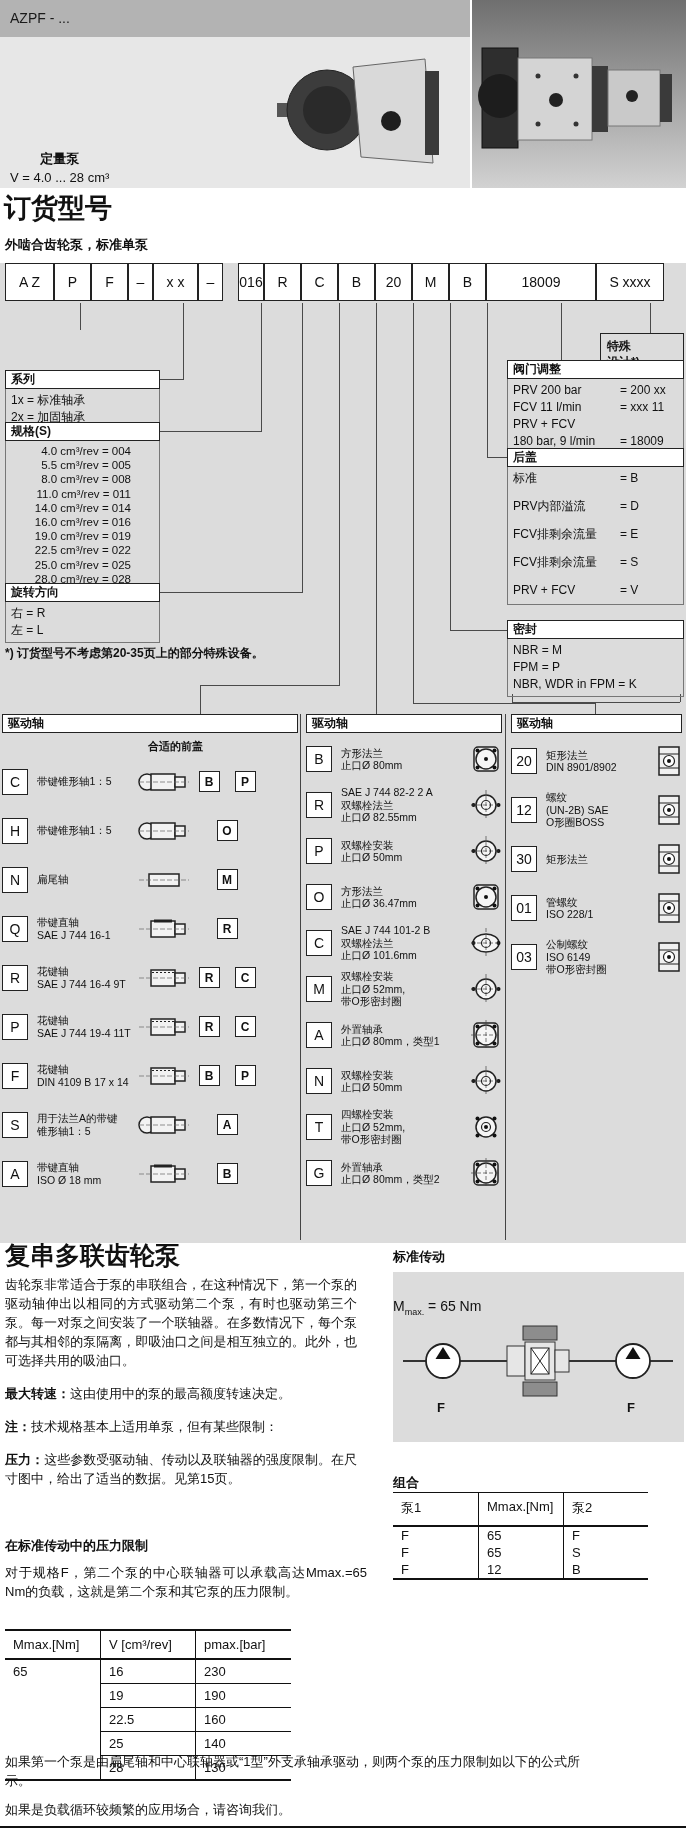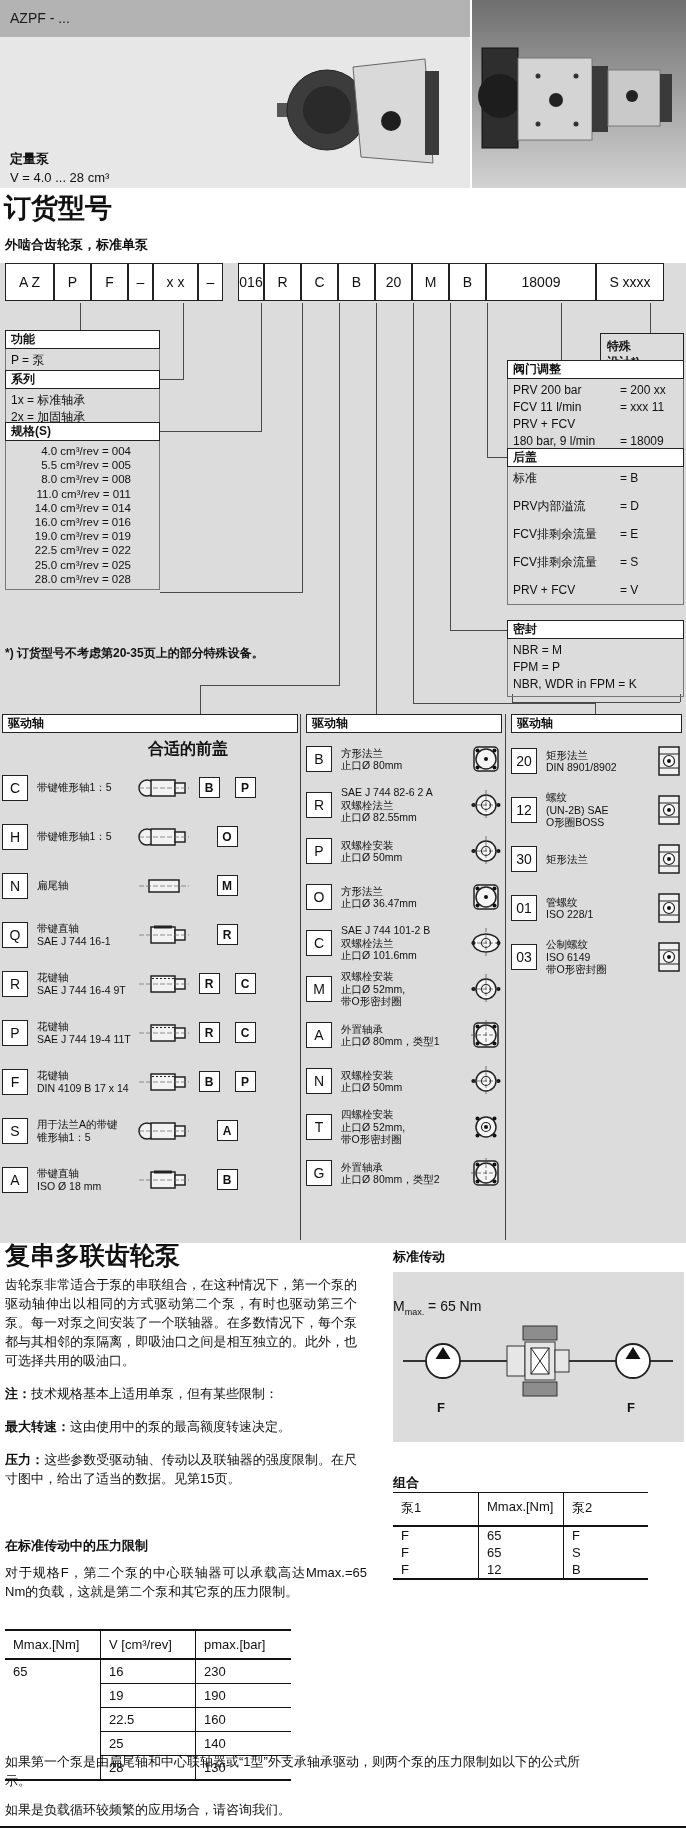--- a/index.html
+++ b/index.html
@@ -1,21 +1,21 @@
 <!DOCTYPE html>
 <html><head>
 <meta charset="utf-8">
 <style>
   html,body{margin:0;padding:0;background:#fff;}
   .page{position:relative;width:686px;height:1830px;background:#fff;overflow:hidden;
         font-family:"Liberation Sans","DejaVu Sans",sans-serif;color:#111;}
   
   .topbar{position:absolute;left:0;top:0;width:470px;height:37px;background:#b3b3b3;
           font-size:14px;line-height:37px;padding-left:10px;box-sizing:border-box;color:#1a1a1a;}
-  .photo-left{position:absolute;left:0;top:37px;width:470px;height:151px;background:#e7e7e7;}
+  .photo-left{position:absolute;left:0;top:37px;width:470px;height:151px;background:#e7e7e7;text-align:center;}
   .photo-right{position:absolute;left:472px;top:0;width:214px;height:188px;
                background:linear-gradient(#6f6f6f,#d2d2d2);}
   .pump-caption{position:absolute;left:10px;top:112px;font-size:13px;font-weight:bold;line-height:19px;}
   .pump-caption .disp{font-weight:normal;}
   
   .h1{position:absolute;left:4px;top:190px;font-size:27px;font-weight:bold;margin:0;}
   .h2{position:absolute;left:5px;top:236px;font-size:13px;font-weight:bold;margin:0;}
   .grayarea{position:absolute;left:0;top:263px;width:686px;height:980px;background:#dcdcdc;}
   .codes{position:absolute;display:flex;top:263px;}
   .code-cell{height:38px;background:#fff;border:1px solid #222;box-sizing:border-box;
@@ -45,21 +45,21 @@
   .mt-cover .mt-kv{margin-bottom:11px;}
   .mt-cover .mt-kv:last-of-type{margin-bottom:2px;}
   .special{position:absolute;left:600px;top:333px;width:70px;border:1px solid #222;
            font-size:12px;font-weight:bold;line-height:16px;padding:4px 6px;}
   .footnote{position:absolute;left:5px;top:645px;font-size:12px;font-weight:bold;}
   
   .scol{position:absolute;top:714px;font-size:10.5px;}
   .scol-h{background:#fff;border:1px solid #222;font-weight:bold;font-size:12px;
           padding:1px 5px;line-height:15px;}
   .colsep{position:absolute;top:714px;width:1px;height:526px;background:#444;}
-  .covernote{margin:6px 0 4px 146px;font-weight:bold;font-size:16px;}
+  .covernote{margin:6px 0 4px 146px;font-weight:bold;font-size:11px;}
   .srow{display:flex;align-items:center;}
   .scol1 .srow{height:43px;margin-top:6px;}
   .scol2 .srow{height:40px;margin-top:6px;}
   .scol3 .srow{height:42px;margin-top:7px;}
   .codebox{width:26px;height:26px;background:#fff;border:1.5px solid #222;box-sizing:border-box;
            display:flex;align-items:center;justify-content:center;font-size:14px;flex:none;}
   .sdesc{line-height:12.5px;margin-left:9px;}
   .scol1 .sdesc{width:98px;}
   .scol2 .sdesc{flex:1;}
   .scol3 .sdesc{flex:1;}
@@ -198,26 +198,20 @@
     <div class="ln" style="left:450px;top:630px;width:57px;height:1px;"></div>
     <div class="ln" style="left:487px;top:303px;width:1px;height:154px;"></div>
     <div class="ln" style="left:487px;top:457px;width:20px;height:1px;"></div>
     <div class="ln" style="left:561px;top:303px;width:1px;height:57px;"></div>
     <div class="ln" style="left:650px;top:303px;width:1px;height:30px;"></div>
     <div class="ln" style="left:512px;top:694px;width:1px;height:8px;"></div>
     <div class="ln" style="left:512px;top:702px;width:168px;height:1px;"></div>
     <div class="ln" style="left:680px;top:694px;width:1px;height:8px;"></div>
   </div>
 
-  <div class="mt" style="left:5px;top:330px;">
-    <div class="mt-h">功能</div>
-    <div class="mt-b">
-        <div class="mt-r">P = 泵</div>
-      </div>
-  </div>
   <div class="mt" style="left:5px;top:370px;">
     <div class="mt-h">系列</div>
     <div class="mt-b">
         <div class="mt-r">1x = 标准轴承</div>
         <div class="mt-r">2x = 加固轴承</div>
       </div>
   </div>
   <div class="mt mt-size" style="left:5px;top:422px;">
     <div class="mt-h">规格(S)</div>
     <div class="mt-b">
@@ -226,20 +220,27 @@
         <div class="mt-r">8.0 cm³/rev = 008</div>
         <div class="mt-r">11.0 cm³/rev = 011</div>
         <div class="mt-r">14.0 cm³/rev = 014</div>
         <div class="mt-r">16.0 cm³/rev = 016</div>
         <div class="mt-r">19.0 cm³/rev = 019</div>
         <div class="mt-r">22.5 cm³/rev = 022</div>
         <div class="mt-r">25.0 cm³/rev = 025</div>
         <div class="mt-r">28.0 cm³/rev = 028</div>
       </div>
   </div>
+  <div class="mt" style="left:5px;top:583px;">
+    <div class="mt-h">旋转方向</div>
+    <div class="mt-b">
+        <div class="mt-r">右 = R</div>
+        <div class="mt-r">左 = L</div>
+      </div>
+  </div>
   <div class="footnote">*) 订货型号不考虑第20-35页上的部分特殊设备。</div>
 
   <div class="special">
     <div>特殊</div>
     <div>设计*)</div>
   </div>
   <div class="mt mt-wide" style="left:507px;top:360px;">
     <div class="mt-h">阀门调整</div>
     <div class="mt-b">
       <div class="mt-kv">
@@ -530,21 +531,21 @@
             <g class="p fp-ch" stroke="#444" stroke-width="0.7" stroke-dasharray="4,2">
               <line x1="16" y1="1" x2="16" y2="31"></line>
               <line x1="1" y1="16" x2="31" y2="16"></line>
             </g>
           </svg>
         </div>
 
         <div class="srow">
           <div class="codebox">R</div>
           <div class="sdesc">
-            <div>SAE J 744 82-6 2 A</div>
+            <div>SAE J 744 82-2 2 A</div>
             <div>双螺栓法兰</div>
             <div>止口Ø 82.55mm</div>
           </div>
           <svg class="flange icon-circle2" width="32" height="32" viewBox="0 0 32 32">
             <rect class="p fp-plate" x="4" y="4" width="24" height="24" rx="4" fill="#ededed" stroke="#222" stroke-width="1.5"></rect>
             <circle class="p fp-big" cx="16" cy="16" r="10" fill="#f5f5f5" stroke="#222" stroke-width="1.5"></circle>
             <ellipse class="p fp-oval" cx="16" cy="16" rx="13" ry="9" fill="#f5f5f5" stroke="#222" stroke-width="1.5"></ellipse>
             <circle class="p fp-small" cx="16" cy="16" r="4.5" fill="none" stroke="#222" stroke-width="1.2"></circle>
             <circle class="p fp-ctr" cx="16" cy="16" r="2" fill="#111"></circle>
             <g class="p fp-corners" fill="#111">
@@ -889,22 +890,22 @@
             <circle cx="13" cy="16" r="2" fill="#111"></circle>
           </svg>
         </div>
 
     </div>
   </div>
 
   <div class="multi">
     <h3>复串多联齿轮泵</h3>
     <p>齿轮泵非常适合于泵的串联组合，在这种情况下，第一个泵的驱动轴伸出以相同的方式驱动第二个泵，有时也驱动第三个泵。每一对泵之间安装了一个联轴器。在多数情况下，每个泵都与其相邻的泵隔离，即吸油口之间是相互独立的。此外，也可选择共用的吸油口。</p>
+    <p><span class="nlab">最大转速：</span><span>这由使用中的泵的最高额度转速决定。</span></p>
     <p><span class="nlab">注：</span><span>技术规格基本上适用单泵，但有某些限制：</span></p>
-    <p><span class="nlab">最大转速：</span><span>这由使用中的泵的最高额度转速决定。</span></p>
     <p><span class="nlab">压力：</span><span>这些参数受驱动轴、传动以及联轴器的强度限制。在尺寸图中，给出了适当的数据。见第15页。</span></p>
   </div>
 
   <div class="drive-label">标准传动</div>
   <div class="drive-box">
     <div class="mmax">
       <span>M</span><sub>max.</sub><span> </span><span>= 65 Nm</span>
     </div>
     <svg width="270" height="74" viewBox="0 0 270 74" style="position:absolute;left:10px;top:52px;">
       <line x1="0" y1="37" x2="270" y2="37" stroke="#333" stroke-width="2"></line>

